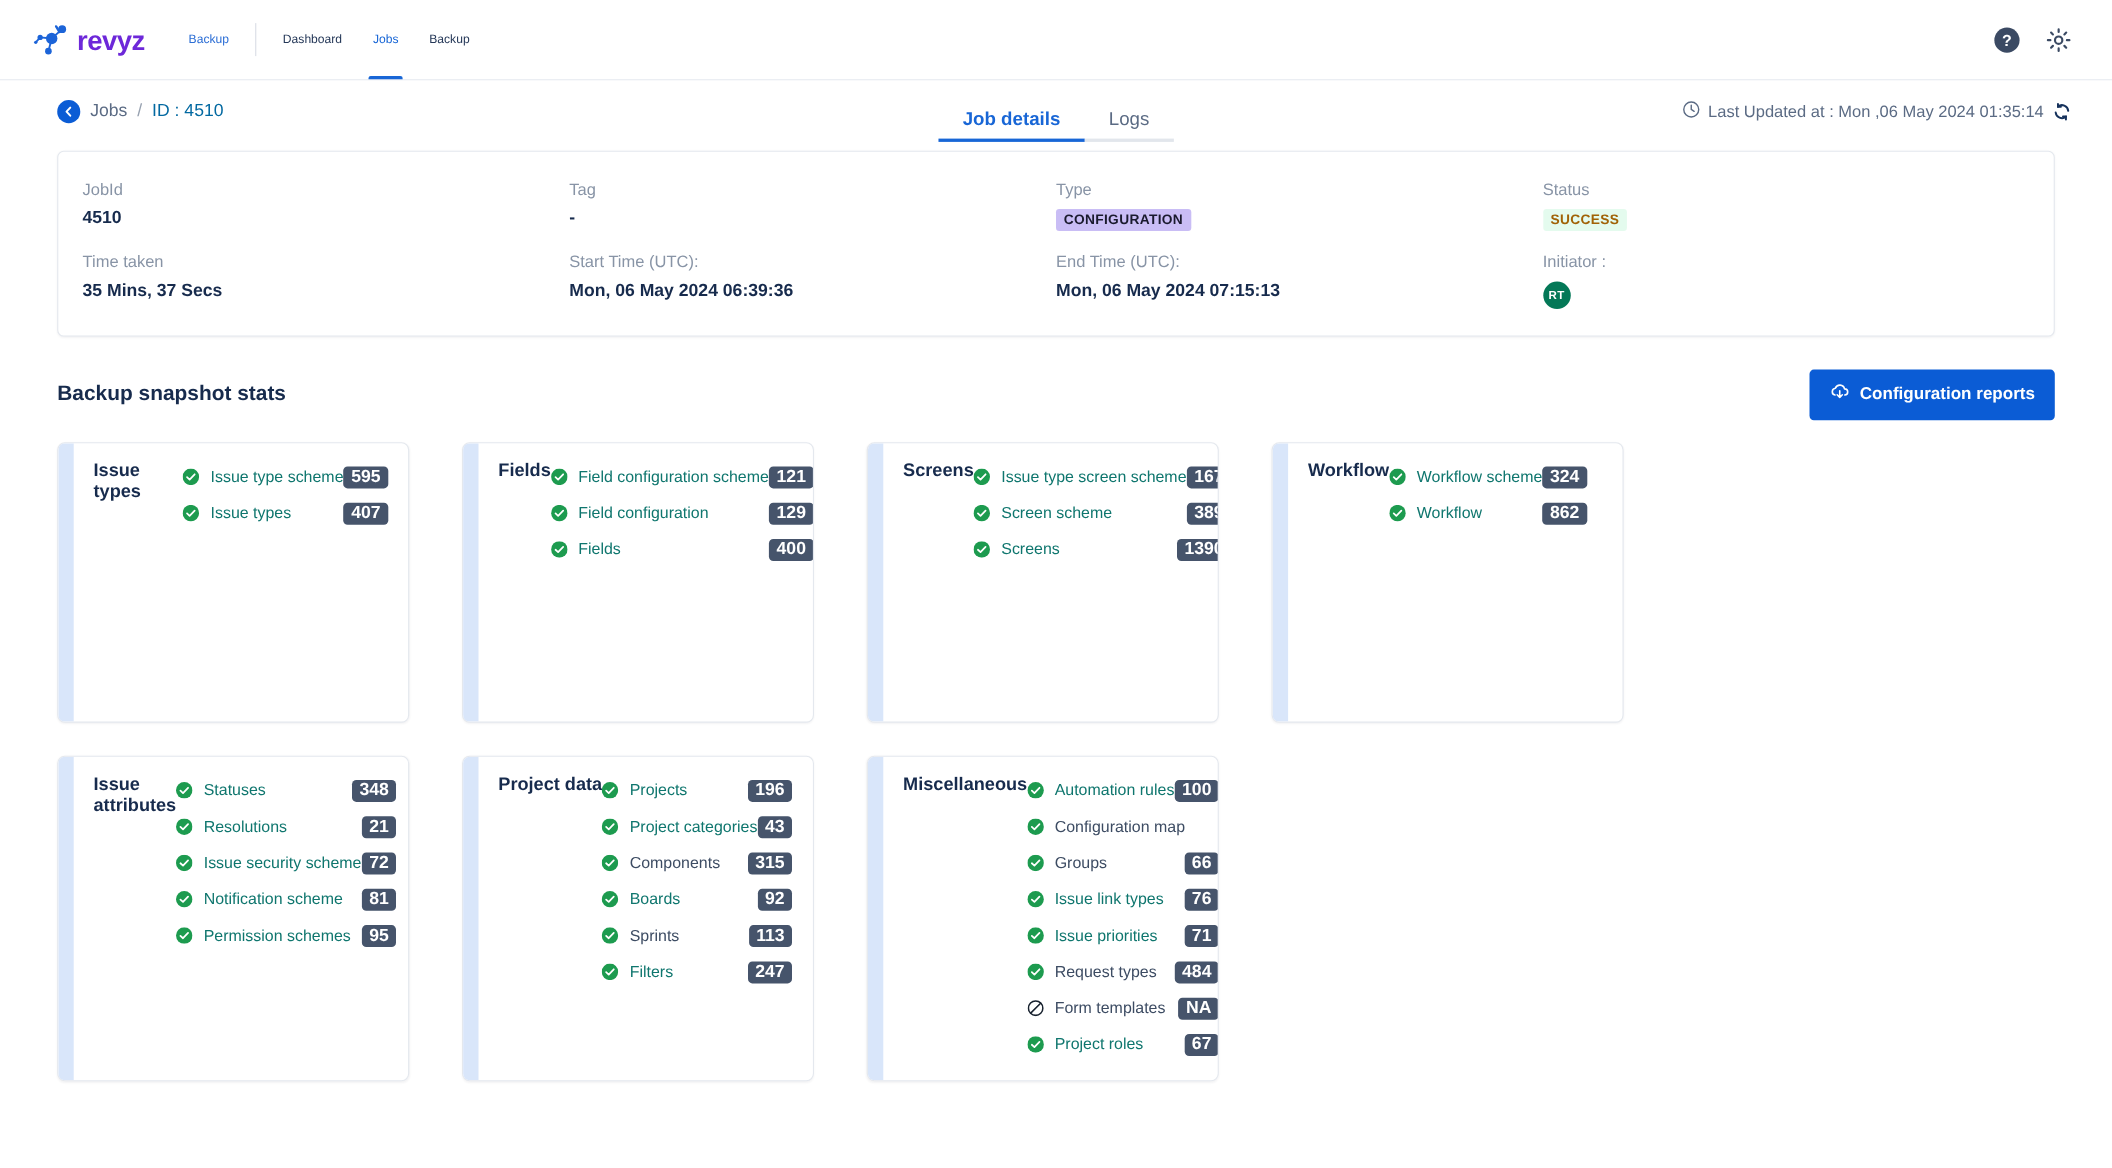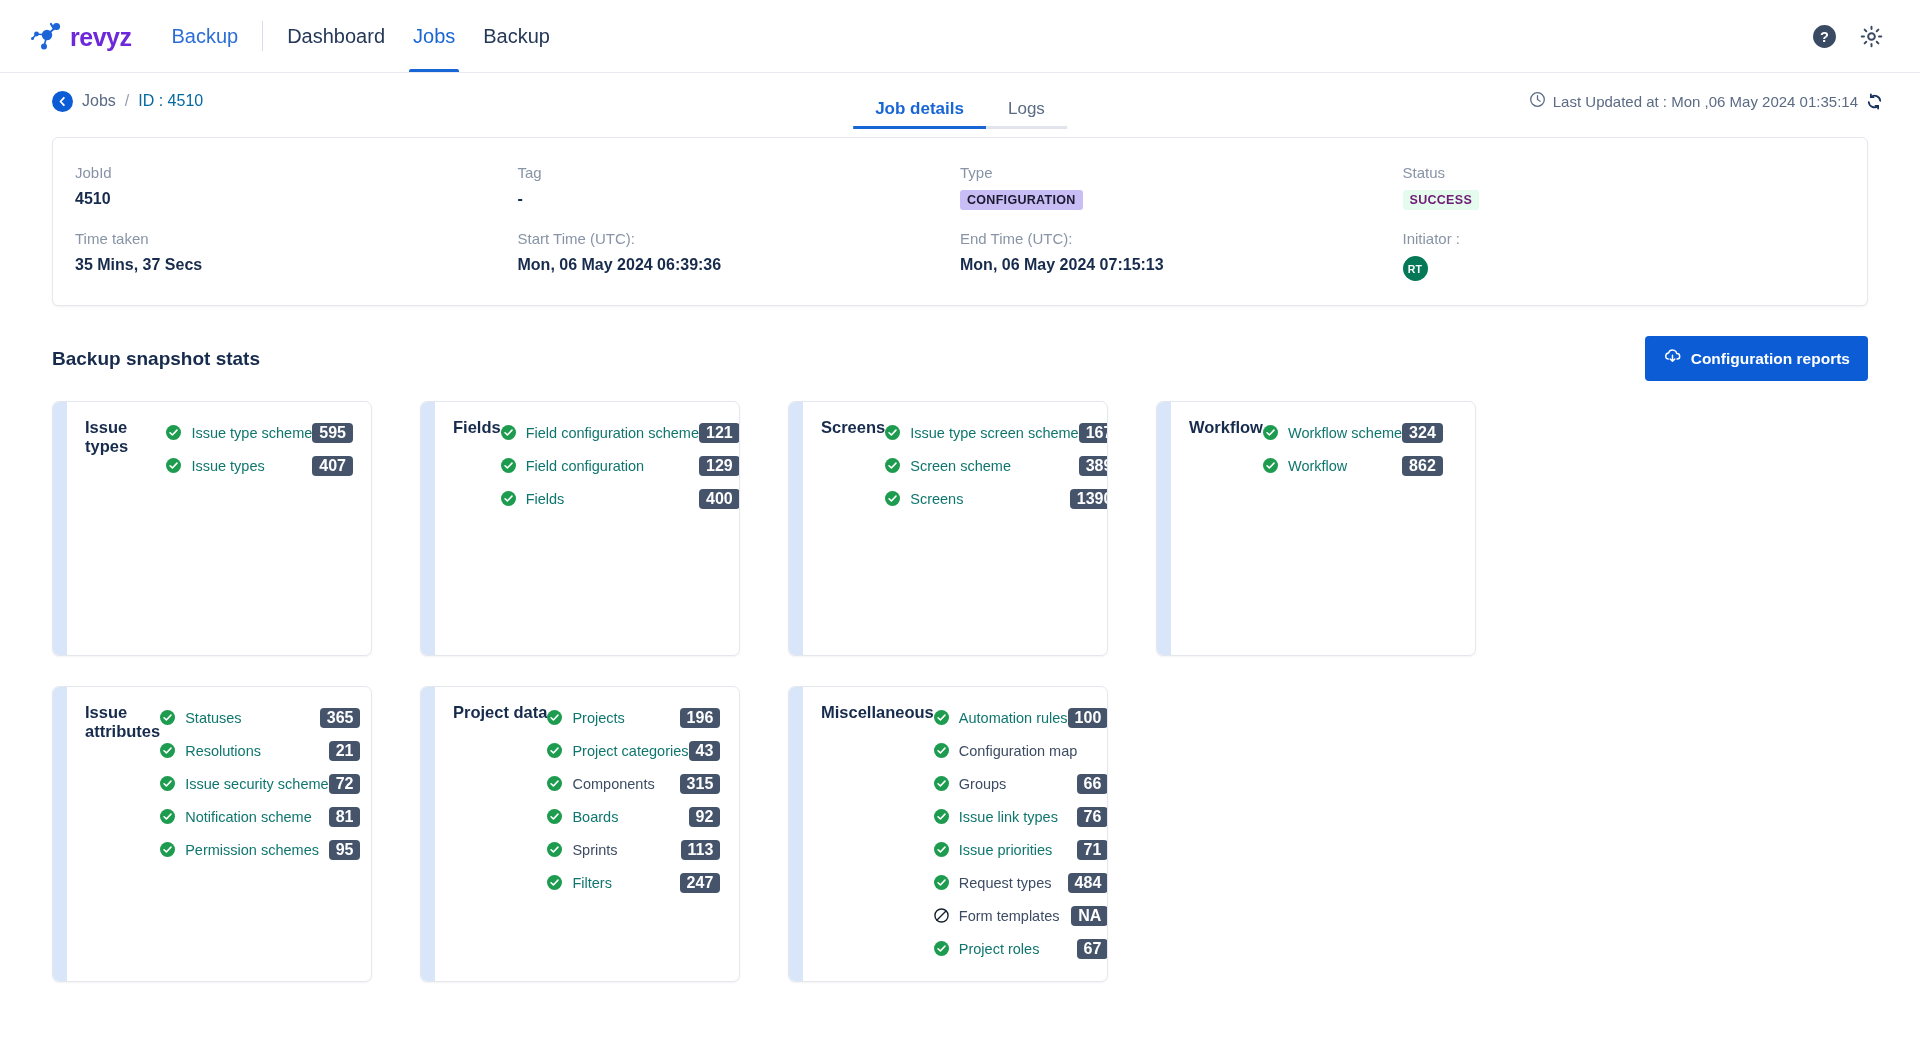--- a/index.html
+++ b/index.html
@@ -19,21 +19,21 @@
     padding:0 36px 0 30px;position:relative;
   }
   .brand{display:flex;align-items:center;gap:6px;margin-right:26px}
   .brand-mark{width:34px;height:34px;display:block}
   .brand-word{
     font-size:25px;font-weight:700;color:#6d28d9;letter-spacing:-.5px;
     line-height:1;position:relative;top:1px;
   }
   .nav{display:flex;align-items:center;height:100%}
   .nav-link{
-    font-size:20px;color:#2c6ed5;padding:0 14px;height:100%;
+    font-size:11px;color:#2c6ed5;padding:0 14px;height:100%;
     display:flex;align-items:center;cursor:pointer;white-space:nowrap;
   }
   .nav-sep{width:1px;height:30px;background:#d9dde5;margin:0 10px}
   .nav-link.dark{color:#253858}
   .nav-link.active{
     color:#1866d6;font-weight:400;position:relative;
   }
   .nav-link.active:after{
     content:"";position:absolute;left:10px;right:10px;bottom:0;
     height:3px;background:#1866d6;border-radius:2px 2px 0 0;
@@ -84,21 +84,21 @@
     padding:26px 0 24px 0;
   }
   .sgrid{display:grid;grid-template-columns:repeat(4,1fr);row-gap:20px;padding:0 22px}
   .scell .lab{font-size:15px;color:#8894a6;margin-bottom:9px;font-weight:400}
   .scell .val{font-size:16px;font-weight:700;color:#172b4d}
   .pill{
     display:inline-block;font-size:12.5px;font-weight:700;letter-spacing:.3px;
     padding:3px 7px;border-radius:3px;
   }
   .pill.type{background:#c9bdf5;color:#1a1a2e}
-  .pill.status{background:#e4fbee;color:#701a75}
+  .pill.status{background:#e4fbee;color:#a16207}
   .avatar{
     width:25px;height:25px;border-radius:50%;background:#047857;color:#fff;
     font-size:10.5px;font-weight:700;display:flex;align-items:center;justify-content:center;
     letter-spacing:.3px;
   }
 
   
   .sect{
     margin:30px 52px 0;display:flex;align-items:center;
   }
@@ -387,21 +387,21 @@
       <div class="card-body">
         <div class="card-title">Issue attributes</div>
         <div class="card-rule"></div>
         <div class="rows">
           <div class="row">
             <span class="ok"><svg width="15" height="15" viewBox="0 0 16 16">
                 <circle cx="8" cy="8" r="8" fill="#1d9b4f"></circle>
                 <path d="M4.3 8.3 L6.8 10.6 L11.7 5.5" fill="none" stroke="#fff" stroke-width="1.7" stroke-linecap="round" stroke-linejoin="round"></path>
               </svg></span>
             <span class="row-label link">Statuses</span>
-            <span class="badge">365</span>
+            <span class="badge">348</span>
           </div>
           <div class="row">
             <span class="ok"><svg width="15" height="15" viewBox="0 0 16 16">
                 <circle cx="8" cy="8" r="8" fill="#1d9b4f"></circle>
                 <path d="M4.3 8.3 L6.8 10.6 L11.7 5.5" fill="none" stroke="#fff" stroke-width="1.7" stroke-linecap="round" stroke-linejoin="round"></path>
               </svg></span>
             <span class="row-label link">Resolutions</span>
             <span class="badge">21</span>
           </div>
           <div class="row">

